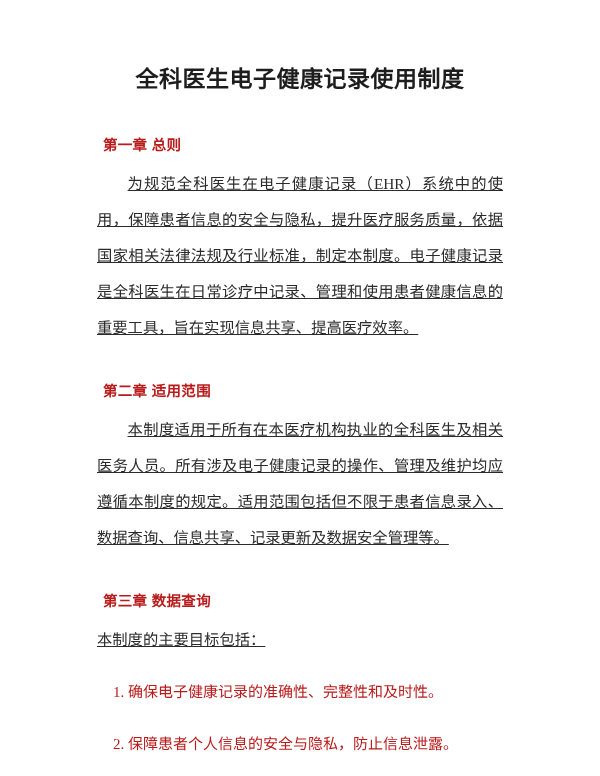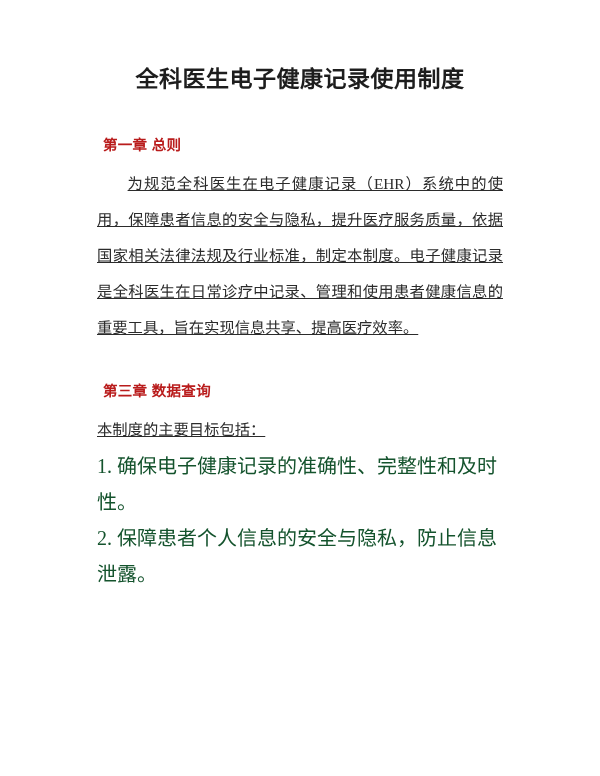--- a/index.html
+++ b/index.html
@@ -81,42 +81,44 @@
   .para.indent {
     text-indent: 2em;
   }
 
   .para.flush {
     text-indent: 0;
   }
 
   .list-item {
     font-family: "Liberation Serif", "DejaVu Serif", serif;
-    font-size: 20px;
+    font-size: 15px;
     line-height: 36px;
-    color: #14532d;
-    margin: 0;
+    color: #b91c1c;
+    margin: 16px;
     text-indent: 0;
   }
 </style>
 </head>
 <body>
 
 <div class="page">
 
   <h1 class="doc-title">全科医生电子健康记录使用制度</h1>
 
   <div class="content">
 
     <section class="section">
       <h2 class="sec-heading">第一章 总则</h2>
       <p class="para indent">为规范全科医生在电子健康记录（EHR）系统中的使用，保障患者信息的安全与隐私，提升医疗服务质量，依据国家相关法律法规及行业标准，制定本制度。电子健康记录是全科医生在日常诊疗中记录、管理和使用患者健康信息的重要工具，旨在实现信息共享、提高医疗效率。</p>
     </section>
 
     <section class="section">
+      <h2 class="sec-heading">第二章 适用范围</h2>
+      <p class="para indent">本制度适用于所有在本医疗机构执业的全科医生及相关医务人员。所有涉及电子健康记录的操作、管理及维护均应遵循本制度的规定。适用范围包括但不限于患者信息录入、数据查询、信息共享、记录更新及数据安全管理等。</p>
     </section>
 
     <section class="section">
       <h2 class="sec-heading">第三章 数据查询</h2>
       <p class="para flush">本制度的主要目标包括：</p>
       <p class="list-item">1. 确保电子健康记录的准确性、完整性和及时性。</p>
       <p class="list-item">2. 保障患者个人信息的安全与隐私，防止信息泄露。</p>
     </section>
 
   </div>

